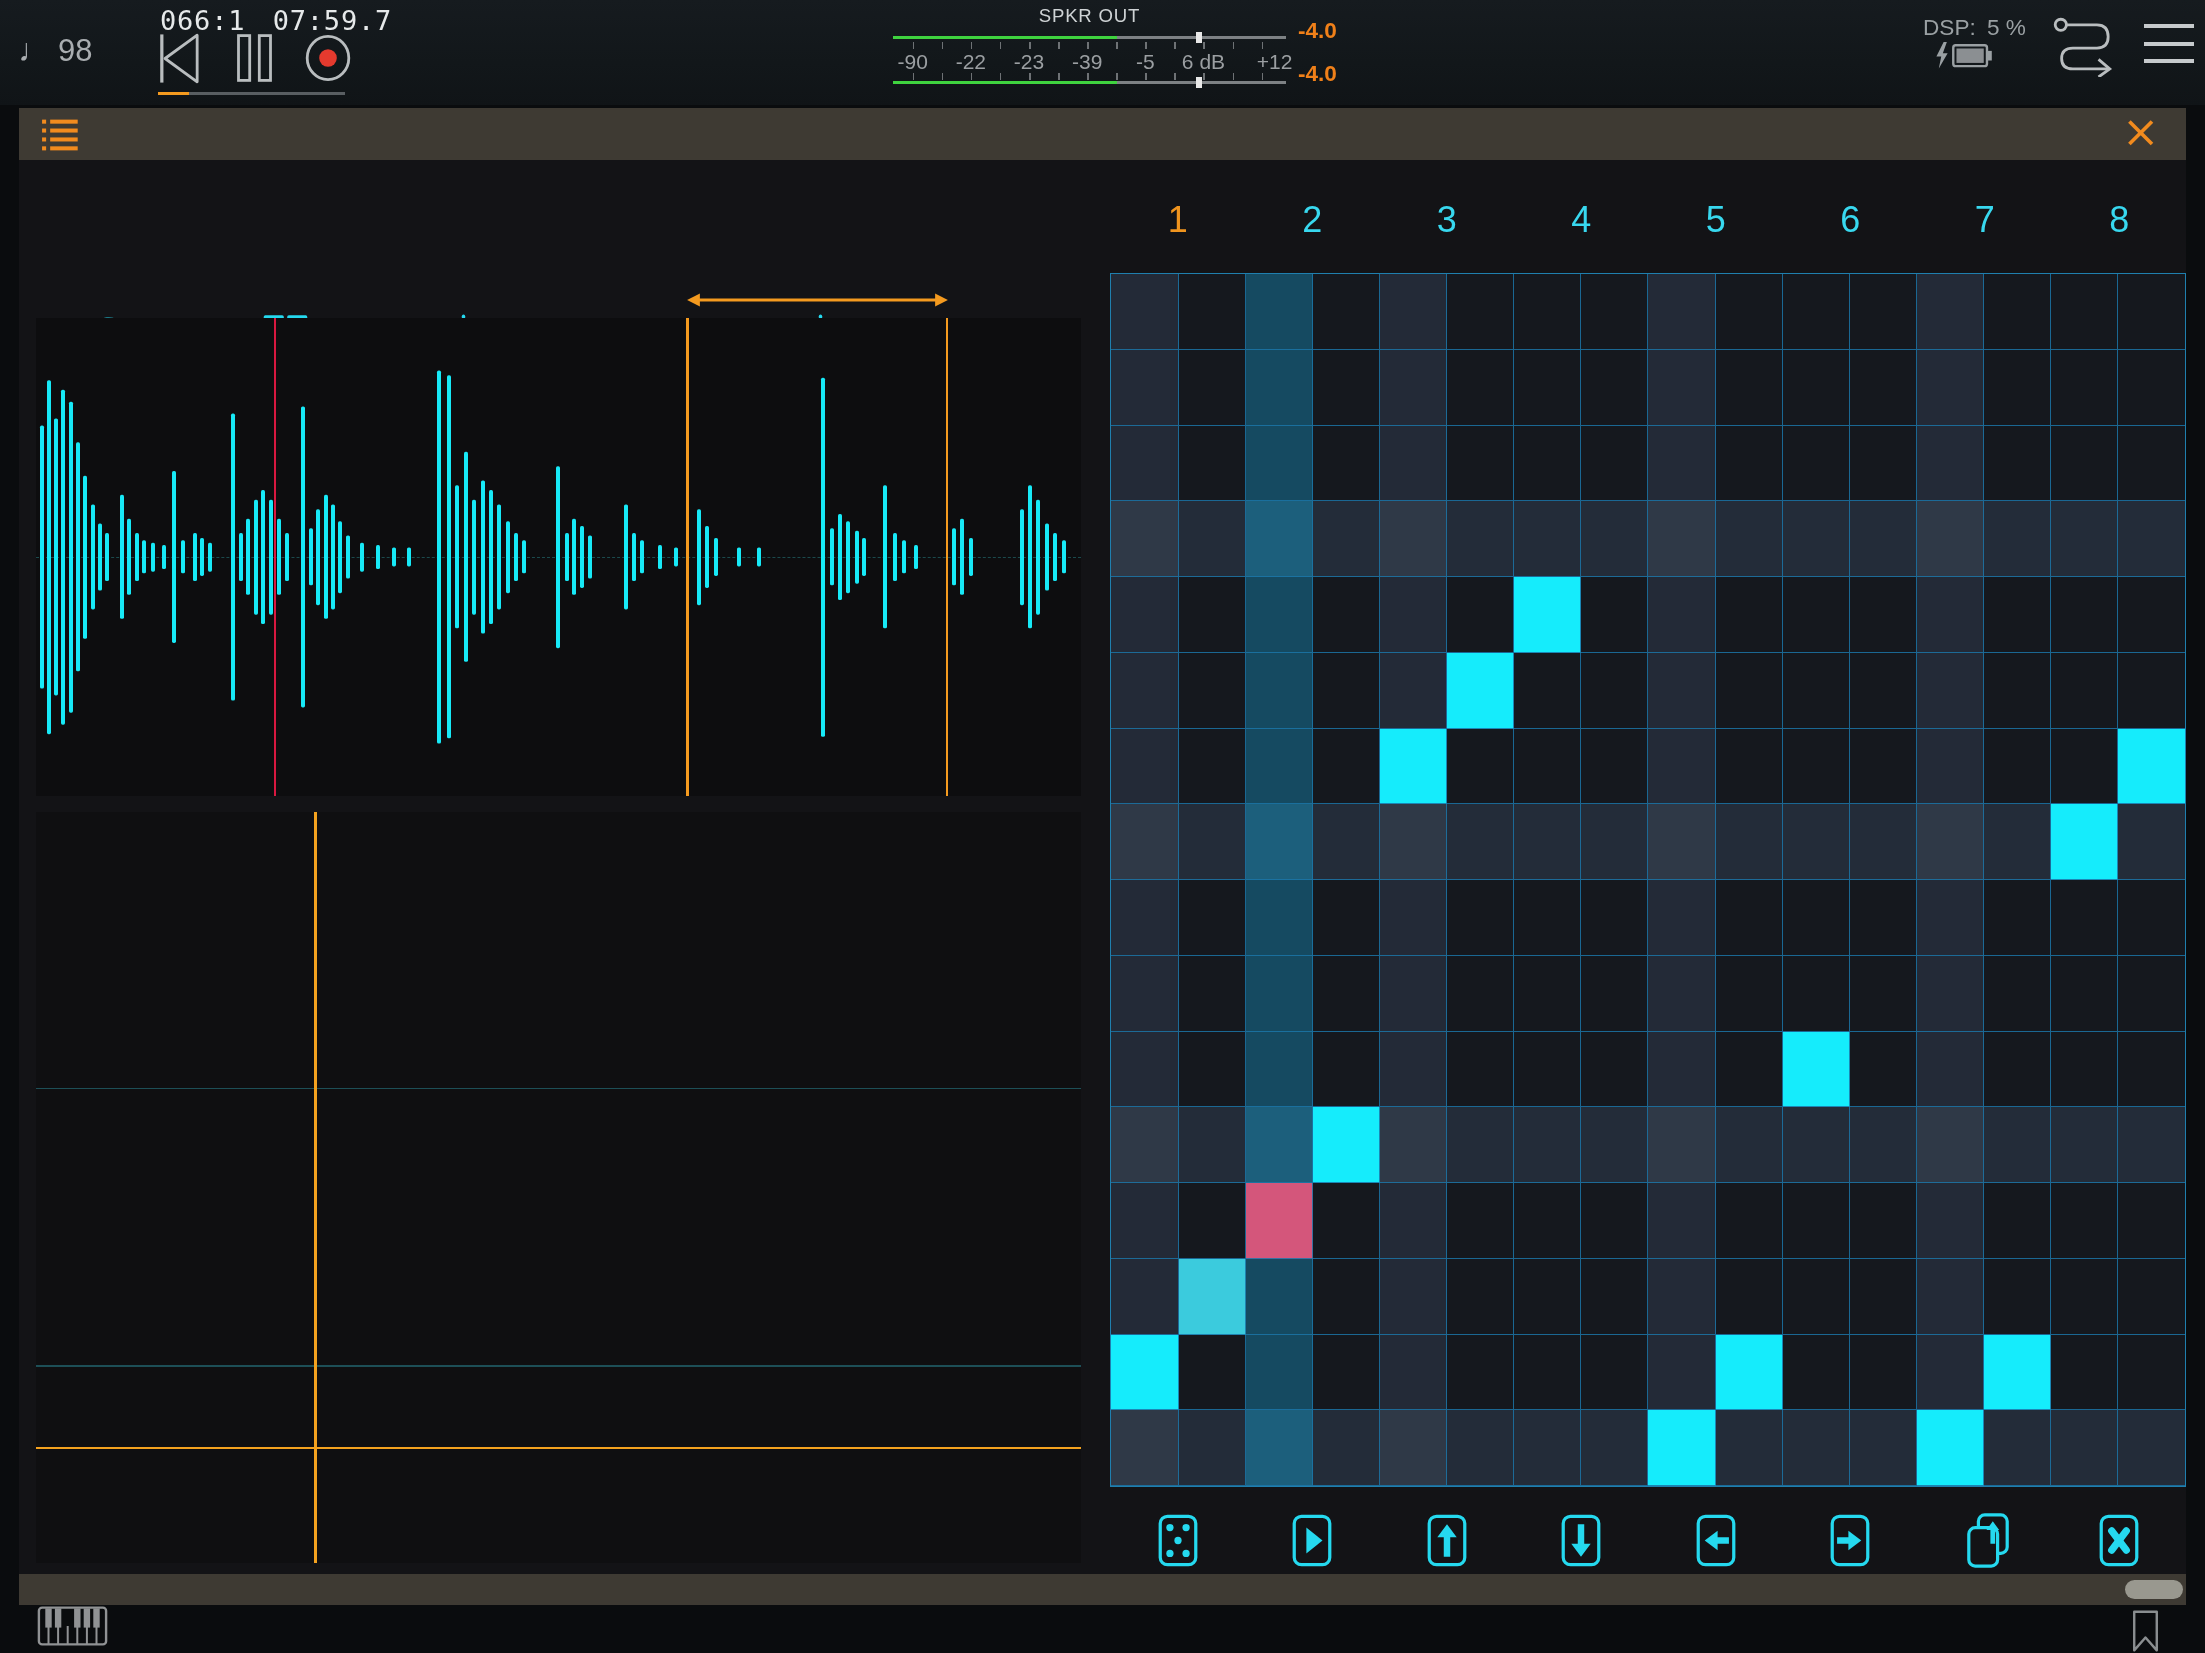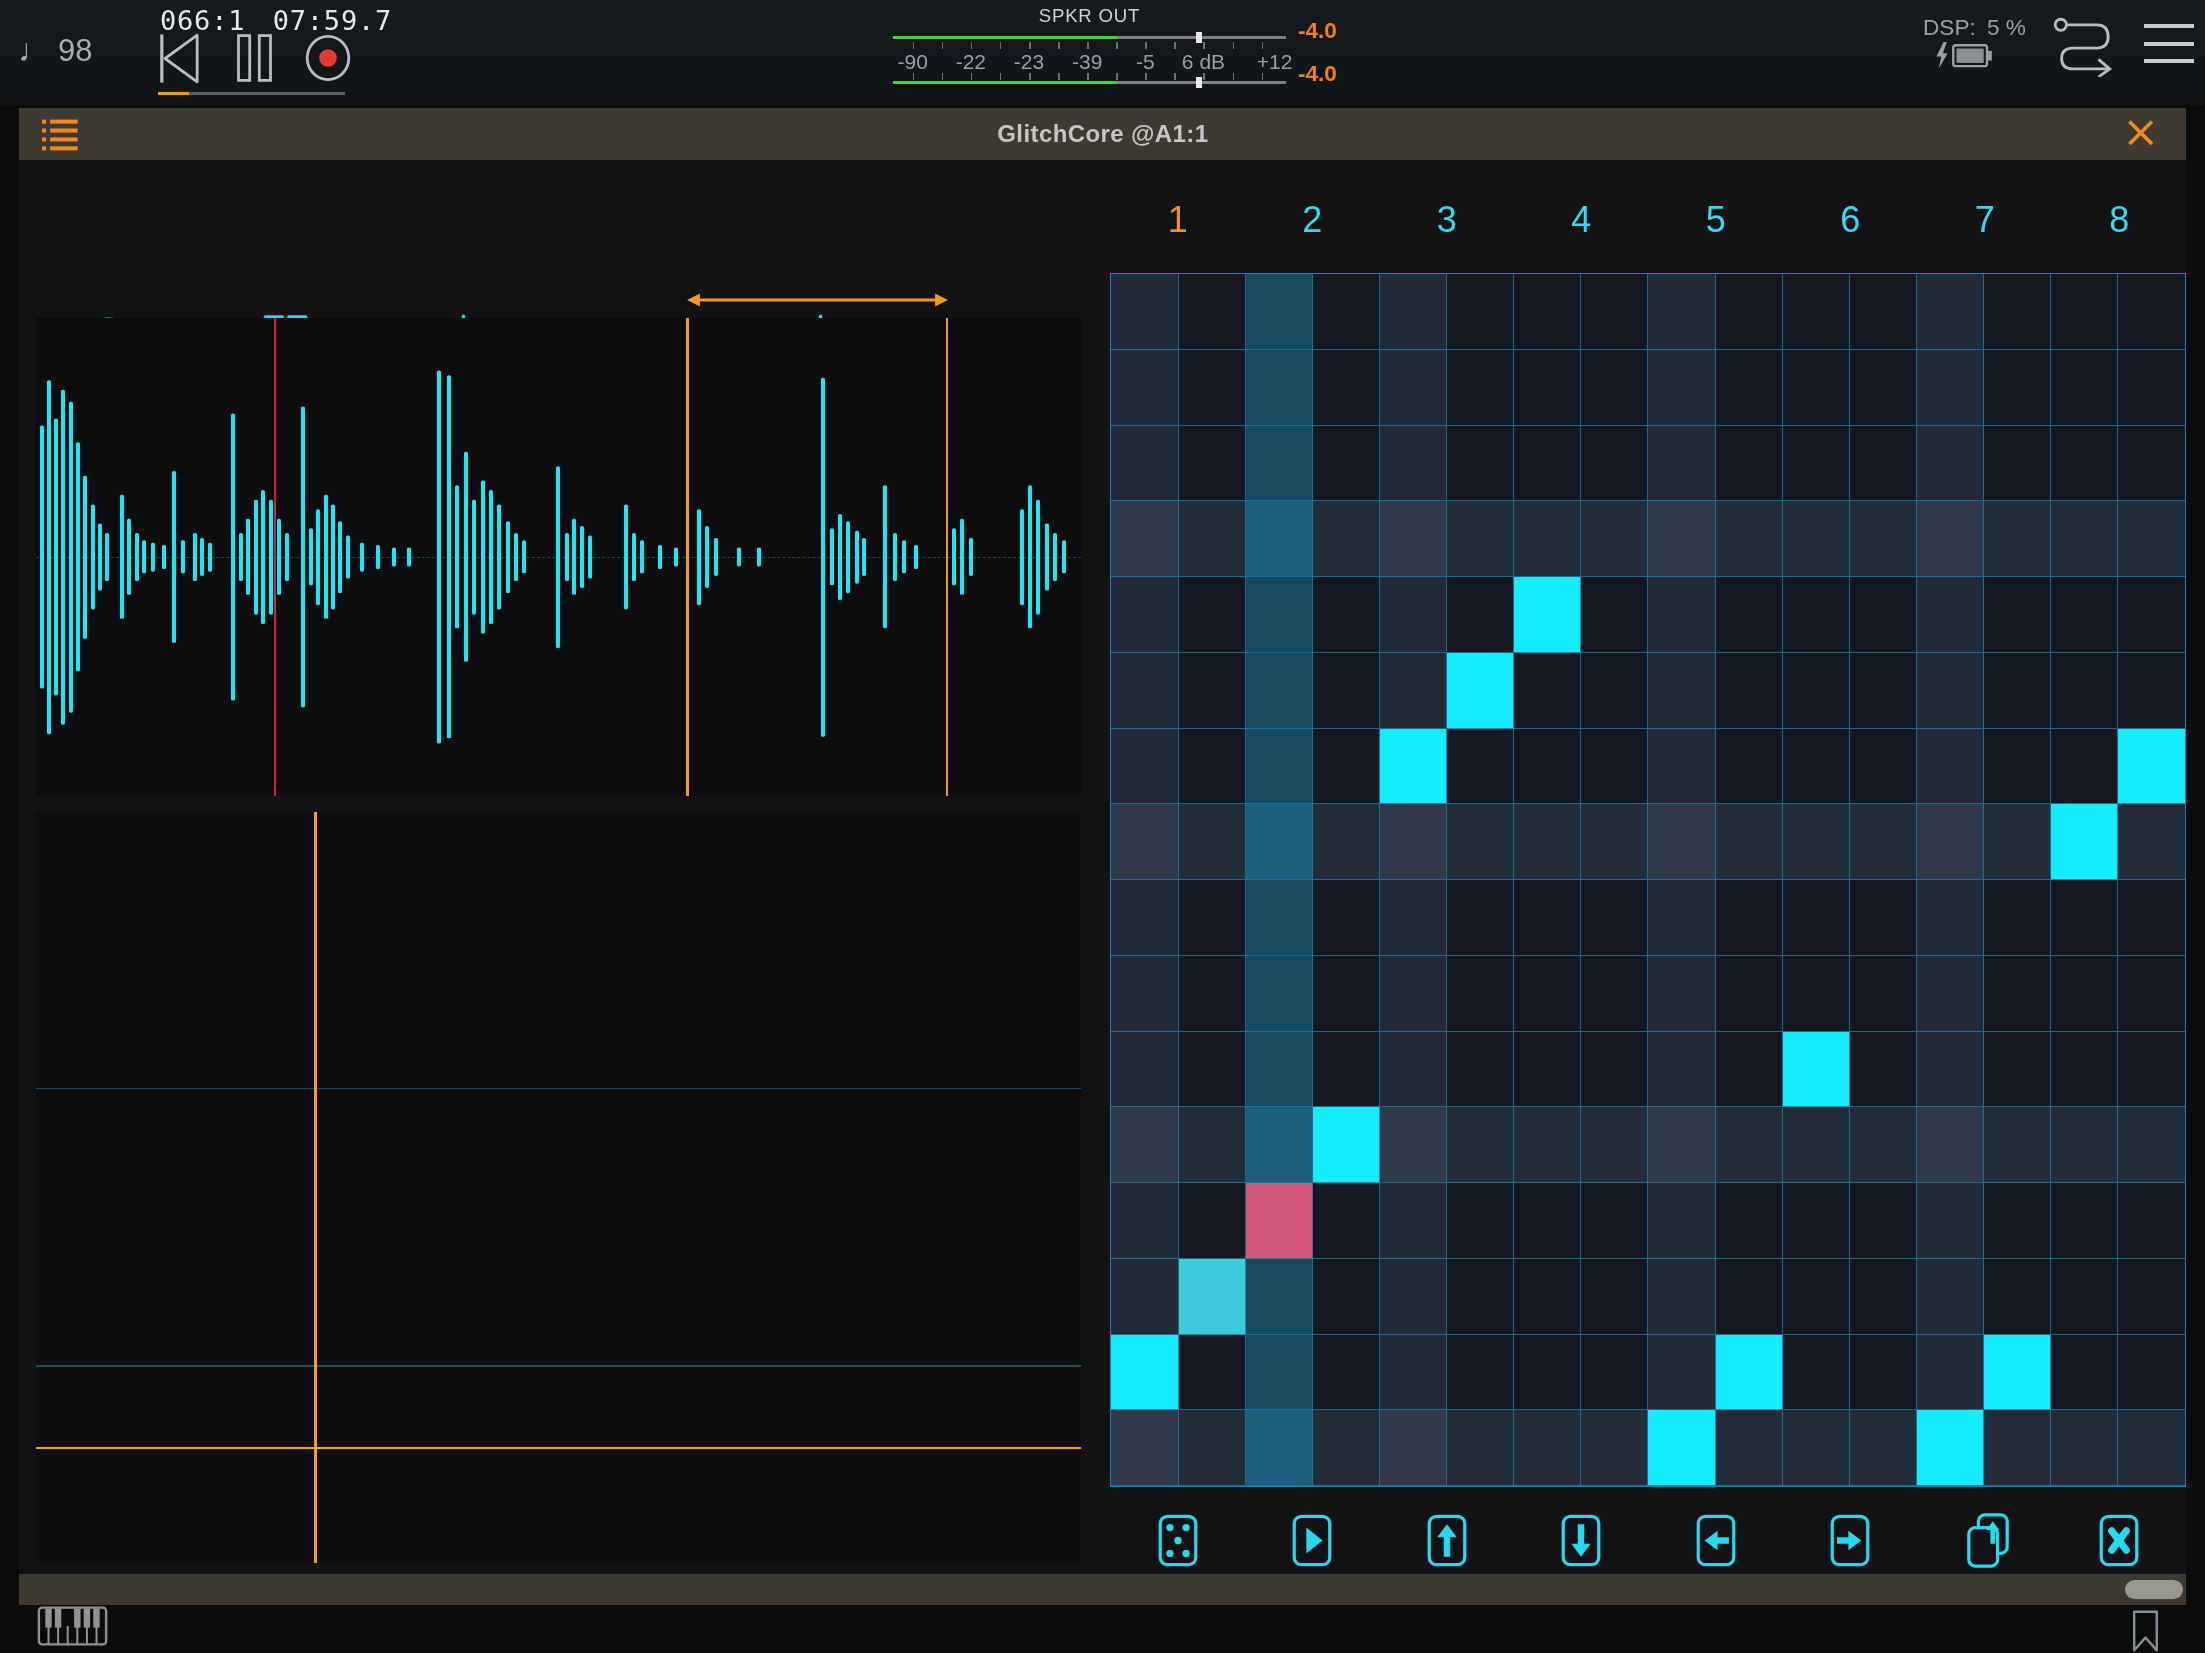--- a/index.html
+++ b/index.html
@@ -209,21 +209,20 @@
               <rect x="10" y="2" width="34" height="5"></rect>
             <rect x="0" y="13" width="5" height="5"></rect>
               <rect x="10" y="13" width="34" height="5"></rect>
             <rect x="0" y="24" width="5" height="5"></rect>
               <rect x="10" y="24" width="34" height="5"></rect>
             <rect x="0" y="35" width="5" height="5"></rect>
               <rect x="10" y="35" width="34" height="5"></rect>
           </g>
         </svg>
       </button>
-      <div class="title">GlitchCore @A1:1</div>
       <button id="close-btn">
         <svg width="27.4" height="27.4" viewBox="0 0 34 34">
           <line x1="3" y1="3" x2="31" y2="31" stroke="#f28b1e" stroke-width="4.5"></line>
           <line x1="31" y1="3" x2="3" y2="31" stroke="#f28b1e" stroke-width="4.5"></line>
         </svg>
       </button>
     </div>
 
     <button class="toolbtn" style="left:51px">
       <svg width="57" height="57" viewBox="0 0 68 68">

